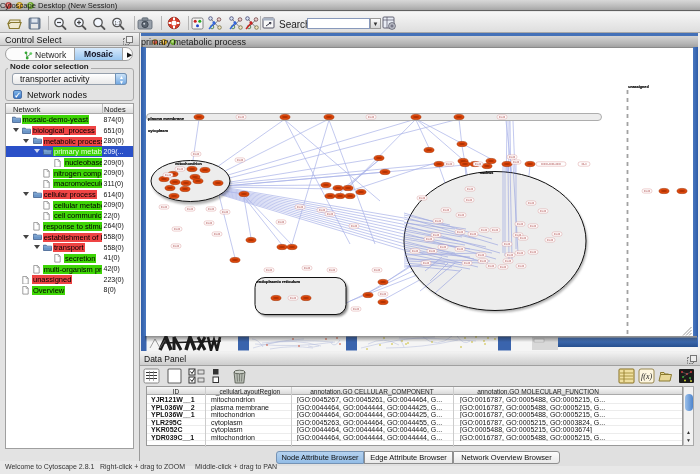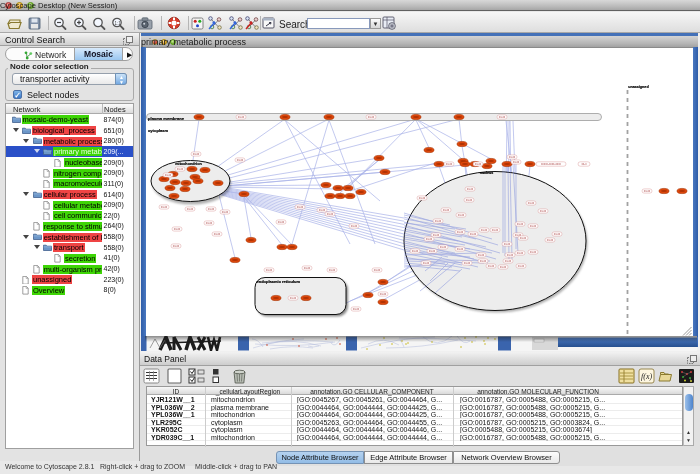--- a/index.html
+++ b/index.html
@@ -174,21 +174,21 @@
     <div class="abs sep" style="left:161px"></div>
     <div class="abs sep" style="left:188px"></div>
     <div class="abs sep" style="left:260px"></div>
     <div class="abs" id="searchlbl">Search:</div>
     <div class="abs" id="searchfield"></div>
     <div class="abs" id="searcharrow">▼</div>
   </div>
 
   <div class="abs" id="cpanel">
     <div class="abs" id="cphead">
-        <span>Control Search</span>
+        <span>Control Select</span>
         <svg class="abs" style="left:123px;top:2.5px" width="10" height="9" viewBox="0 0 10 9">
           <rect x="0.5" y="2.5" width="6" height="6" fill="none" stroke="#777" stroke-width="1" stroke-dasharray="1.5 1"></rect>
           <rect x="3.5" y="0.5" width="6" height="6" fill="#eee" stroke="#777" stroke-width="1"></rect>
         </svg>
       </div>
     <div class="abs" id="cptabs">
       <svg class="abs" style="left:18px;top:3px" width="9" height="9" viewBox="0 0 9 9">
           <circle cx="2" cy="1.8" r="1.4" fill="#3a3"></circle>
           <circle cx="6.8" cy="2.6" r="1.4" fill="#6c6"></circle>
           <circle cx="3.2" cy="7" r="1.4" fill="#3a3"></circle>
@@ -198,21 +198,21 @@
       <div class="abs" id="tab-mosaic">Mosaic</div>
       <div class="abs" id="tab-arrow">▶</div>
     </div>
     <div class="abs" id="groupbox"></div>
     <div class="abs" id="grouplbl">Node color selection</div>
     <div class="abs" id="combo">transporter activity<div class="abs" id="combostep">
           <i style="top:1px">▲</i>
           <i style="top:5.5px">▼</i>
         </div></div>
     <div class="abs" id="checkbox">✓</div>
-    <div class="abs" id="checklbl">Select nodes</div>
+    <div class="abs" id="checklbl">Network nodes</div>
     <div class="abs" id="treebox">
       <div class="abs" id="treehead">
           <span class="h1">Network</span>
           <span class="h2">Nodes</span>
           <span class="cs"></span>
         </div>
       <div id="treerows">
           <div class="abs trow" style="top:10.4px">
             <span class="icon" style="left:5.6px">
               <svg width="9" height="7" viewBox="0 0 9 7">

